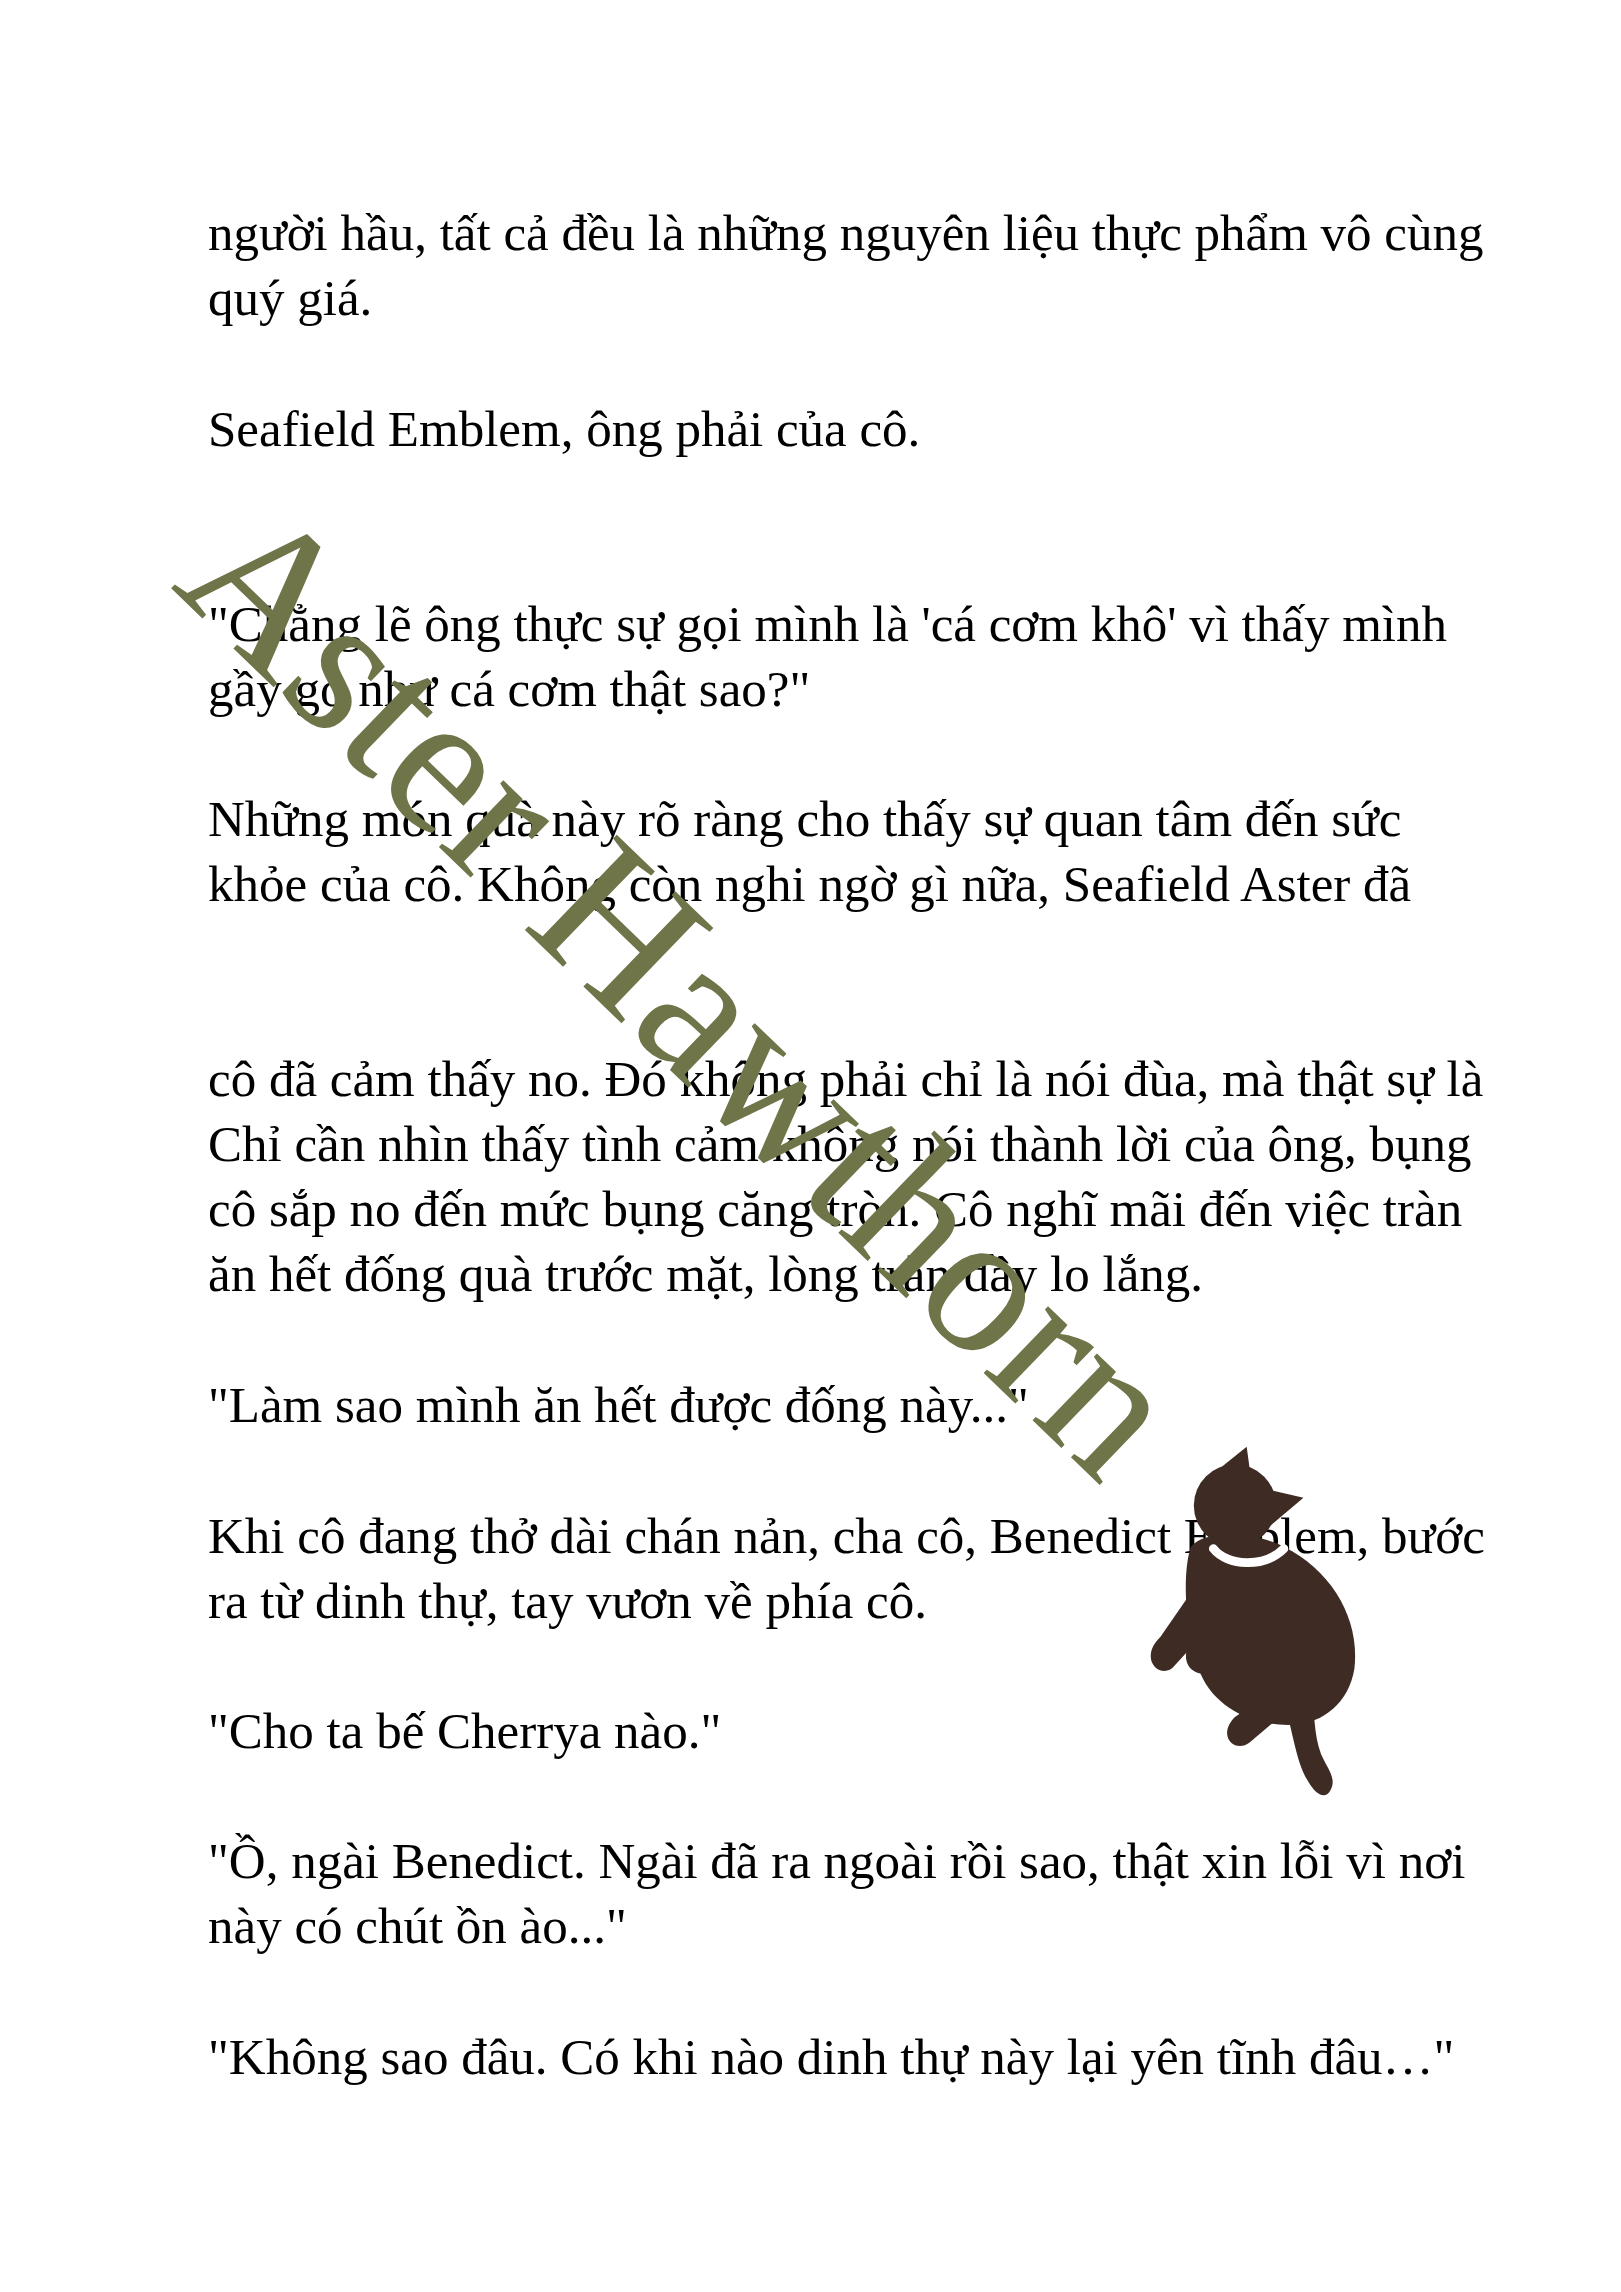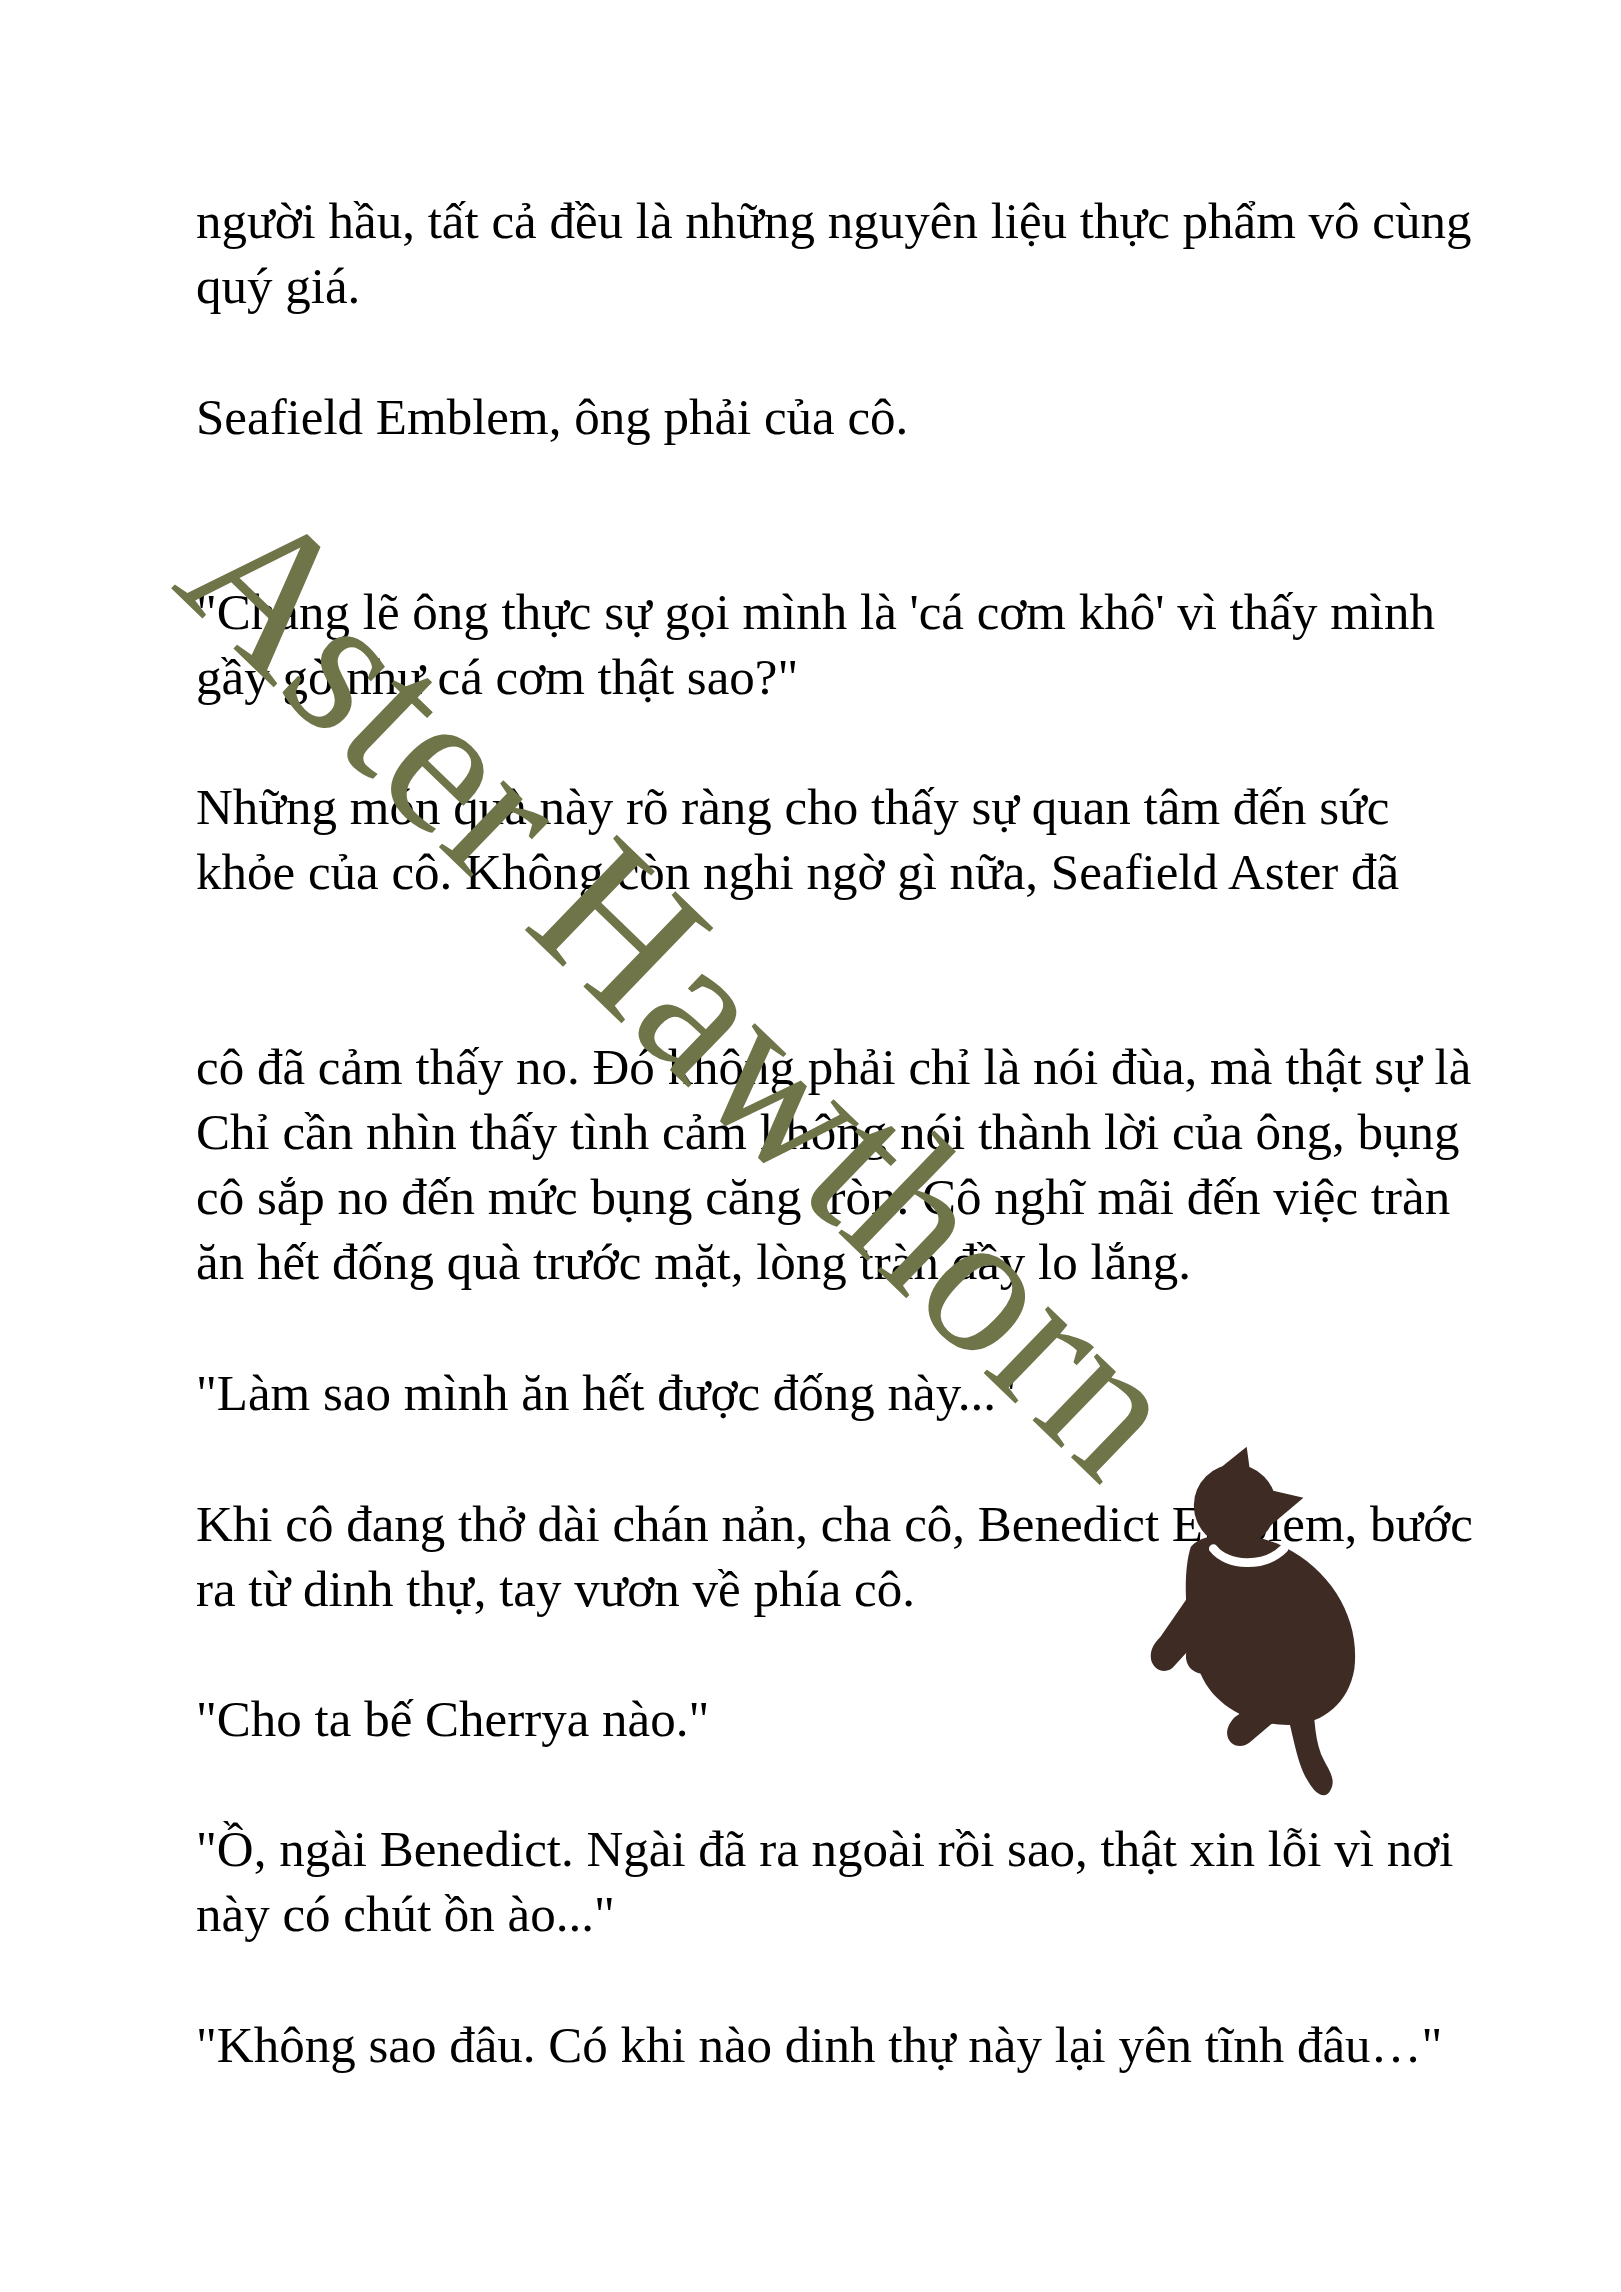--- a/index.html
+++ b/index.html
@@ -6,21 +6,21 @@
   body { width: 1621px; height: 2293px; position: relative; overflow: hidden; }
   .page { position: absolute; left: 0; top: 0; width: 1621px; height: 2293px; background: #ffffff; }
   .para {
     position: absolute;
     left: 196px;
     width: 1274px;
     font-family: "Liberation Serif", "DejaVu Serif", serif;
     font-size: 51px;
     line-height: 65px;
     color: #000000;
-    margin: 0;
+    margin: 12px;
     white-space: nowrap;
     z-index: 1;
   }
   .para .line { display: block; }
   .watermark {
     position: absolute;
     left: 192px;
     top: 578px;
     font-family: "Liberation Serif", "DejaVu Serif", serif;
     font-size: 202px;

